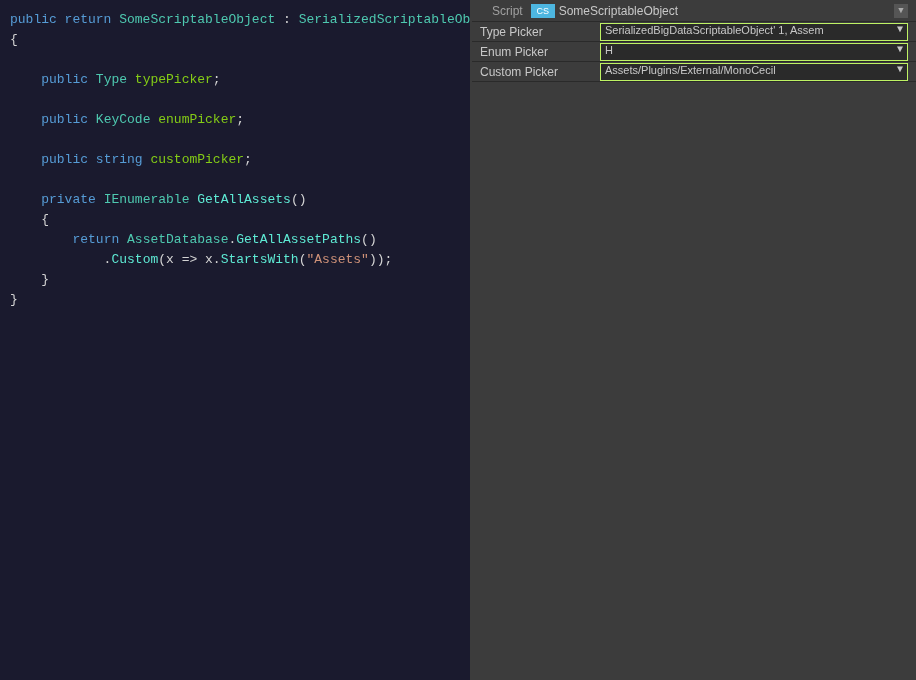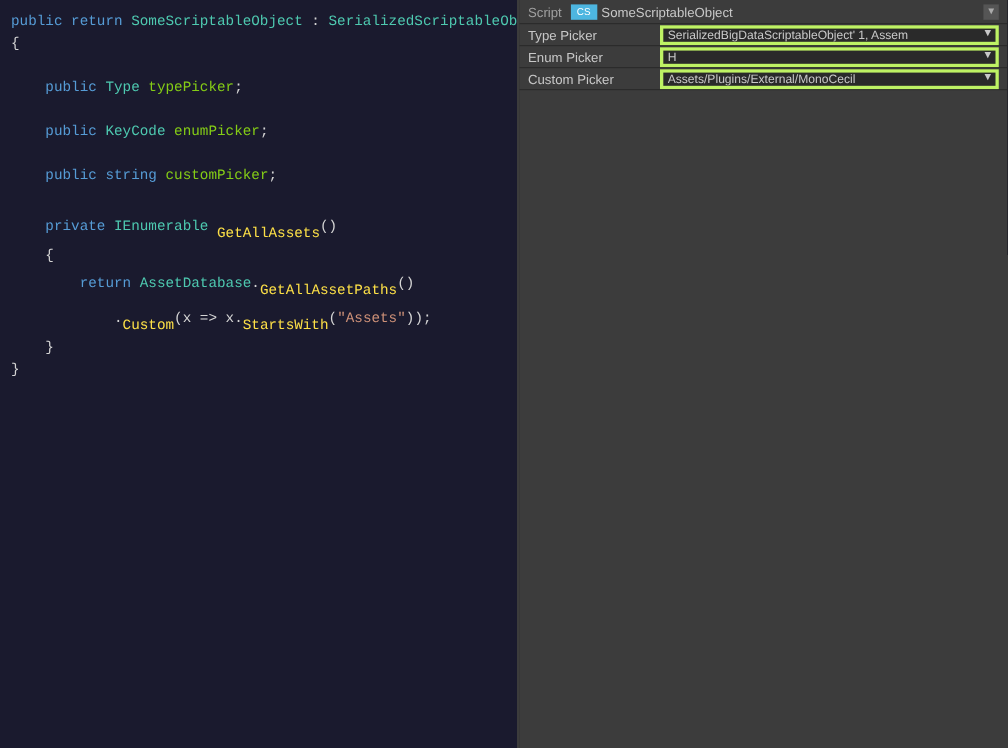--- a/index.html
+++ b/index.html
@@ -38,21 +38,21 @@
       white-space: pre;
     }
 
     
     .kw { color: #569cd6; }
     .kw-type { color: #4ec9b0; }
     .class-name { color: #4ec9b0; }
     .base-class { color: #4ec9b0; }
     .field-name { color: #84cc16; }
     .string { color: #ce9178; }
-    .method { color: #fde047; margin-top: 12px; }
+    .method { color: #5eead4; }
     .plain { color: #d4d4d4; }
     .attr { color: #c8c8c8; }
 
     
     .divider {
       width: 2px;
       height: 680px;
       background: #3c3c3c;
       flex-shrink: 0;
     }
@@ -91,21 +91,21 @@
       display: flex;
       align-items: center;
       height: 20px;
       padding: 0 8px;
       border-bottom: 1px solid #2a2a2a;
     }
 
     .dropdown-field {
       display: flex;
       background: #2a2a2a;
-      border: 3px solid #bef264;
+      border: 1px solid #bef264;
       height: 18px;
       flex: 1;
       padding: 0 4px;
       position: relative;
     }
 
     .dropdown-text {
       color: #c8c8c8;
       font-family: 'Segoe UI', Arial, sans-serif;
       font-size: 11px;
@@ -133,20 +133,21 @@
       color: #fff;
       font-family: 'Segoe UI', Arial, sans-serif;
       flex-shrink: 0;
     }
 
     .header-script-label {
       color: #a0a0a0;
       font-family: 'Segoe UI', Arial, sans-serif;
       font-size: 12px;
       margin-right: 8px;
+      margin-left: 12px;
     }
 
     .header-expand-btn {
       width: 14px;
       height: 14px;
       background: #555;
       display: flex;
       align-items: center;
       justify-content: center;
       margin-left: auto;

